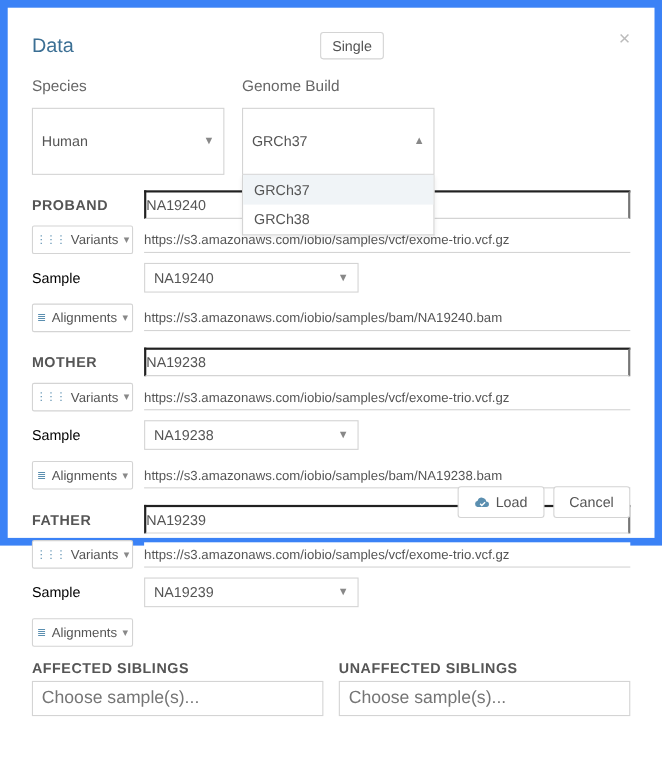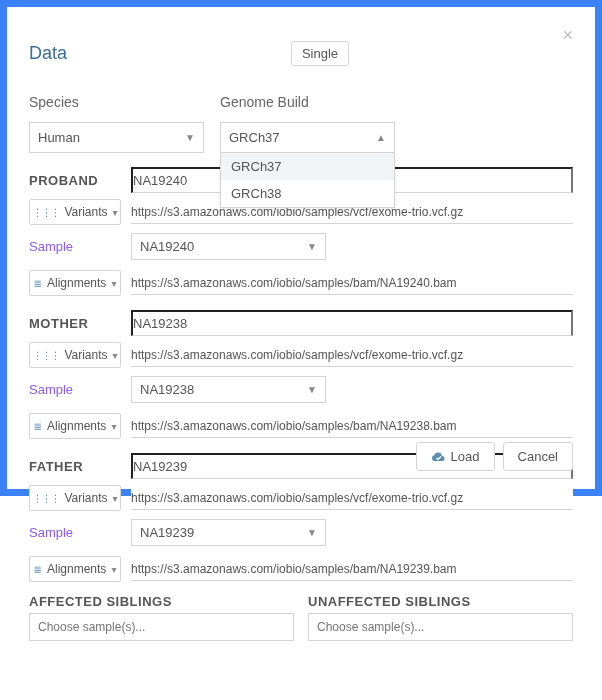--- a/index.html
+++ b/index.html
@@ -1,44 +1,44 @@
 <!DOCTYPE html>
 <html><head>
 <meta charset="utf-8">
 <style>
   * { box-sizing: border-box; margin: 0; padding: 0; font-family: -apple-system, BlinkMacSystemFont, "Segoe UI", Helvetica, Arial, sans-serif; }
   body { background: #fff; width: 602px; height: 700px; overflow: hidden; }
   .dialog { border: 7px solid #3b82f6; width: 602px; height: 496px; padding: 18px 22px; position: relative; background: #fff; }
   .header-row { display: flex; align-items: center; margin-bottom: 12px; }
   .title { color: #3b6f94; font-size: 18px; font-weight: 400; }
-  .toggle-group { display: flex; margin: 16px auto; gap: 16px; }
+  .toggle-group { display: flex; margin: 4px auto; gap: 16px; }
   .toggle-btn { border: 1px solid #d4d4d4; background: #fff; padding: 4px 10px; font-size: 13px; color: #555; border-radius: 3px; cursor: pointer; display: flex; align-items: center; gap: 4px; }
   .close-x { position: absolute; top: 18px; right: 22px; color: #bbb; font-size: 18px; cursor: pointer; }
   .row { display: flex; gap: 16px; margin-bottom: 6px; }
   .field-half { width: 175px; position: relative; }
   .label { color: #666; font-size: 14px; margin-bottom: 12px; display: block; font-weight: 400; }
-  .select { width: 100%; border: 1px solid #d4d4d4; padding: 7px 8px; font-size: 13px; color: #555; background: #fff; position: relative; display: flex; justify-content: space-between; align-items: center; cursor: pointer; }
+  .select { width: 100%; border: 1px solid #d4d4d4; padding: 22px 8px; font-size: 13px; color: #555; background: #fff; position: relative; display: flex; justify-content: space-between; align-items: center; cursor: pointer; }
   .caret { color: #888; font-size: 10px; }
   .dropdown-open { position: absolute; top: 100%; left: 0; right: 0; background: #fff; border: 1px solid #d4d4d4; border-top: none; z-index: 10; box-shadow: 0 2px 4px rgba(0,0,0,0.08); }
   .dropdown-option { padding: 6px 10px; font-size: 13px; color: #555; cursor: pointer; }
   .dropdown-option.highlighted { background: #f0f4f7; }
   .section { margin-top: 14px; margin-bottom: 6px; }
   .section-head { display: flex; align-items: center; margin-bottom: 6px; }
   .section-label { color: #555; font-size: 13px; font-weight: 700; letter-spacing: 0.5px; width: 102px; }
   .section-id { border-bottom: 1px solid #d4d4d4; flex: 1; padding: 4px 0; font-size: 13px; color: #555; }
   .data-row { display: flex; align-items: center; margin-bottom: 8px; gap: 10px; }
   .mini-btn { border: 1px solid #d4d4d4; background: #fff; padding: 5px 8px; font-size: 12px; color: #555; border-radius: 2px; cursor: pointer; display: flex; align-items: center; gap: 5px; width: 92px; justify-content: center; }
   .url-input { flex: 1; border: none; border-bottom: 1px solid #d4d4d4; padding: 4px 0; font-size: 12px; color: #555; outline: none; }
   .sample-row { display: flex; align-items: center; margin-bottom: 10px; gap: 10px; }
-  .sample-label { color: #8b5cf6; font-size: 13px; width: 92px; }
+  .sample-label { color: #000000; font-size: 13px; width: 92px; }
   .sample-select { width: 195px; border: 1px solid #d4d4d4; padding: 5px 8px; font-size: 13px; color: #555; background: #fff; display: flex; justify-content: space-between; align-items: center; cursor: pointer; }
   .siblings-row { display: flex; gap: 14px; margin-top: 12px; }
   .sibling-col { flex: 1; }
   .sibling-label { color: #555; font-size: 13px; font-weight: 600; letter-spacing: 0.5px; margin-bottom: 4px; display: block; }
-  .sibling-input { width: 100%; border: 1px solid #d4d4d4; padding: 6px 8px; font-size: 12px; color: #7f1d1d; outline: none; }
+  .sibling-input { width: 100%; border: 1px solid #d4d4d4; padding: 6px 8px; font-size: 16px; color: #7f1d1d; outline: none; }
   .footer { position: absolute; bottom: 18px; right: 22px; display: flex; gap: 8px; }
   .footer-btn { border: 1px solid #d4d4d4; background: #fff; padding: 6px 14px; font-size: 13px; color: #555; border-radius: 3px; cursor: pointer; display: flex; align-items: center; gap: 6px; }
   .icon-variants { color: #5b8fb0; font-size: 10px; letter-spacing: -1px; }
   .icon-align { color: #5b8fb0; font-size: 10px; }
   .icon-trio { display: inline-flex; }
   .person { width: 8px; height: 12px; background: #5b8fb0; border-radius: 3px 3px 0 0; position: relative; margin: 0 0.5px; }
   .person::before { content: ''; position: absolute; top: -4px; left: 1.5px; width: 5px; height: 5px; background: #5b8fb0; border-radius: 50%; }
 </style>
 </head>
 <body>
@@ -154,21 +154,20 @@
         <span>NA19239</span>
         <span class="caret">▼</span>
       </div>
     </div>
     <div class="data-row">
       <button class="mini-btn">
         <span class="icon-align">≣</span>
         <span>Alignments</span>
         <span class="caret">▾</span>
       </button>
-      <input class="url-input" value="https://s3.amazonaws.com/iobio/samples/bam/NA19239.bam" style="">
     </div>
   </div>
 
   <div class="siblings-row">
     <div class="sibling-col">
       <span class="sibling-label">AFFECTED SIBLINGS</span>
       <input class="sibling-input" placeholder="Choose sample(s)..." style="">
     </div>
     <div class="sibling-col">
       <span class="sibling-label">UNAFFECTED SIBLINGS</span>

